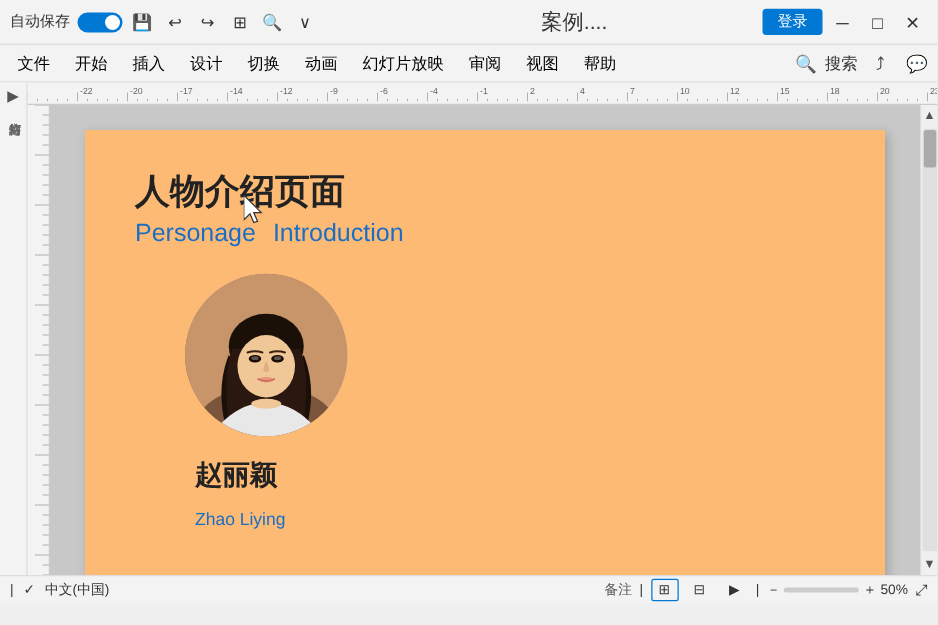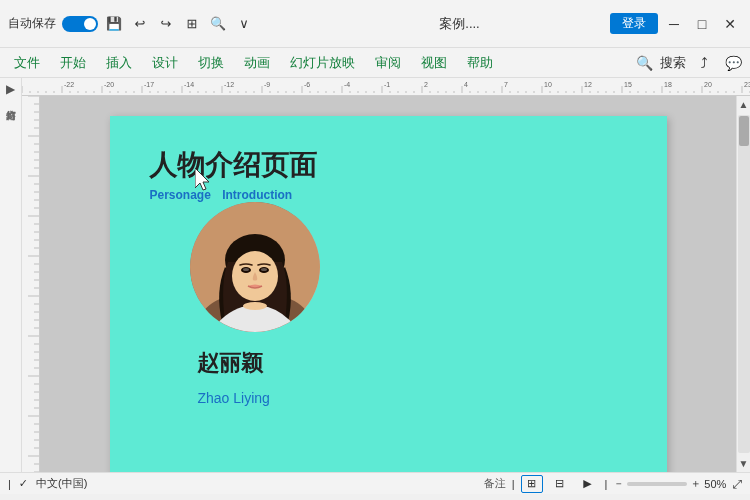--- a/index.html
+++ b/index.html
@@ -1,39 +1,39 @@
 <!DOCTYPE html>
 <html><head>
   <meta charset="utf-8">
   <style>
     * { margin: 0; padding: 0; box-sizing: border-box; }
     body { width: 750px; height: 500px; overflow: hidden; font-family: 'Microsoft YaHei', SimHei, sans-serif; background: #f0f0f0; }
 
     
     .title-bar {
-      height: 48px;
+      height: 36px;
       background: #f3f3f3;
       display: flex;
       align-items: center;
       padding: 0 8px;
       border-bottom: 1px solid #ddd;
       font-size: 12px;
       color: #333;
     }
     .title-bar-left { display: flex; align-items: center; gap: 6px; flex: 1; }
     .autosave-label { font-size: 12px; color: #333; }
     .autosave-toggle {
       width: 36px; height: 16px; background: #0078d4; border-radius: 8px;
       display: inline-flex; align-items: center; padding: 2px; cursor: pointer; position: relative;
     }
     .autosave-toggle::after {
       content: ''; width: 12px; height: 12px; background: white; border-radius: 50%;
       position: absolute; right: 2px;
     }
-    .title-bar-title { flex: 1; text-align: center; font-size: 13px; color: #333; }
+    .title-bar-title { flex: 1; text-align: center; font-size: 17px; color: #333; }
     .title-bar-right { display: flex; align-items: center; gap: 4px; }
     .login-btn {
       background: #0078d4; color: white; border: none; padding: 2px 12px;
       border-radius: 3px; font-size: 12px; cursor: pointer;
     }
     .win-btn {
       width: 24px; height: 20px; display: flex; align-items: center; justify-content: center;
       font-size: 14px; cursor: pointer; border: none; background: transparent; color: #333;
     }
     .tb-icon { width: 20px; height: 20px; display: flex; align-items: center; justify-content: center; font-size: 13px; cursor: pointer; color: #333; border-radius: 2px; }
@@ -45,21 +45,21 @@
       display: flex;
       align-items: center;
       padding: 0 4px;
       border-bottom: 1px solid #ddd;
     }
     .menu-item {
       padding: 4px 10px;
       font-size: 13px;
       cursor: pointer;
       border-radius: 3px;
-      color: #15803d;
+      color: #000000;
     }
     .menu-bar-right { margin-left: auto; display: flex; align-items: center; gap: 6px; }
     .search-icon-btn { font-size: 14px; color: #333; cursor: pointer; }
     .share-btn { width: 24px; height: 24px; display: flex; align-items: center; justify-content: center; cursor: pointer; font-size: 14px; color: #333; }
 
     
     .main-area {
       display: flex;
       height: calc(500px - 32px - 22px - 30px - 22px);
       background: #e8e8e8;
@@ -141,43 +141,44 @@
       display: flex;
       flex-direction: column;
       align-items: center;
     }
     .scroll-arrow { font-size: 10px; cursor: pointer; padding: 3px; color: #555; }
     .scroll-track { flex: 1; width: 12px; background: #e0e0e0; margin: 2px; border-radius: 2px; }
     .scroll-thumb { width: 10px; height: 30px; background: #aaa; border-radius: 2px; margin: 1px auto; }
 
     
     .slide {
-      width: 557px;
+      width: 640px;
       height: 360px;
-      background: #5eead4;
+      background: #fdba74;
       box-shadow: 2px 2px 8px rgba(0,0,0,0.2);
       position: relative;
       flex-shrink: 0;
     }
 
     .slide-content {
       padding: 30px 40px;
     }
 
     .slide-title-zh {
       font-size: 28px;
       font-weight: bold;
       color: #222;
       margin-bottom: 4px;
     }
 
     .slide-subtitle-en {
-      font-size: 12px;
+      font-size: 20px;
       color: #1a6fc4;
-      font-weight: 700;
+      margin-bottom: 20px;
+      font-weight: 400;
     }
 
     .slide-subtitle-en span:first-child { margin-right: 8px; }
 
     
     .portrait-circle {
       width: 130px;
       height: 130px;
       border-radius: 50%;
       background: linear-gradient(135deg, #b8a99a 0%, #8a7060 30%, #c0a090 60%, #d4b8a0 100%);

